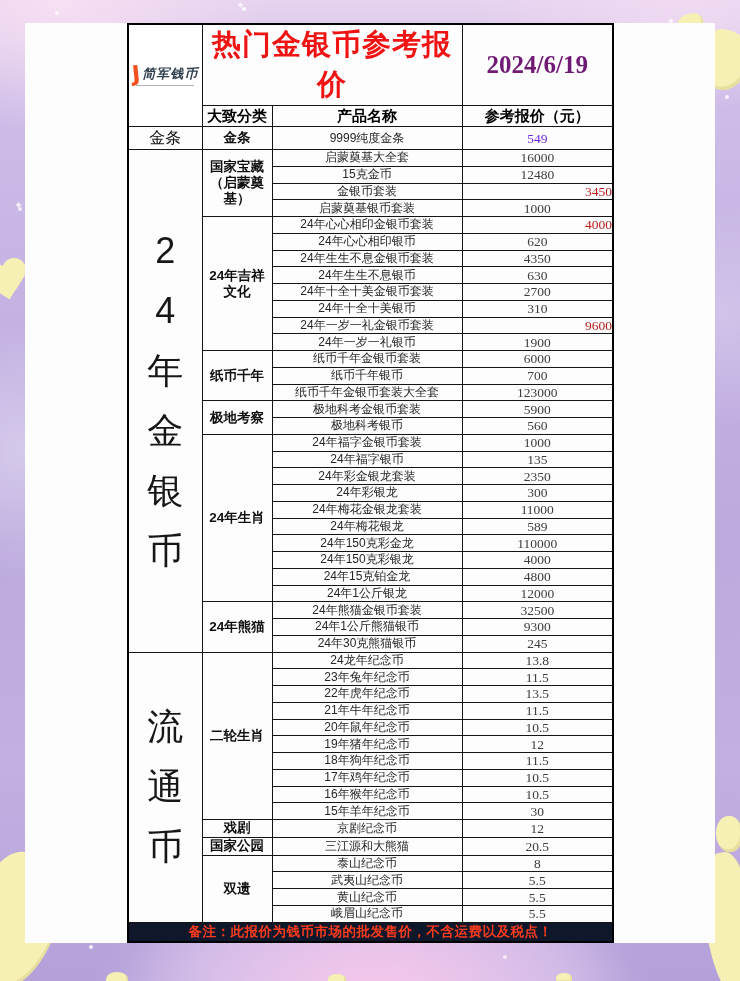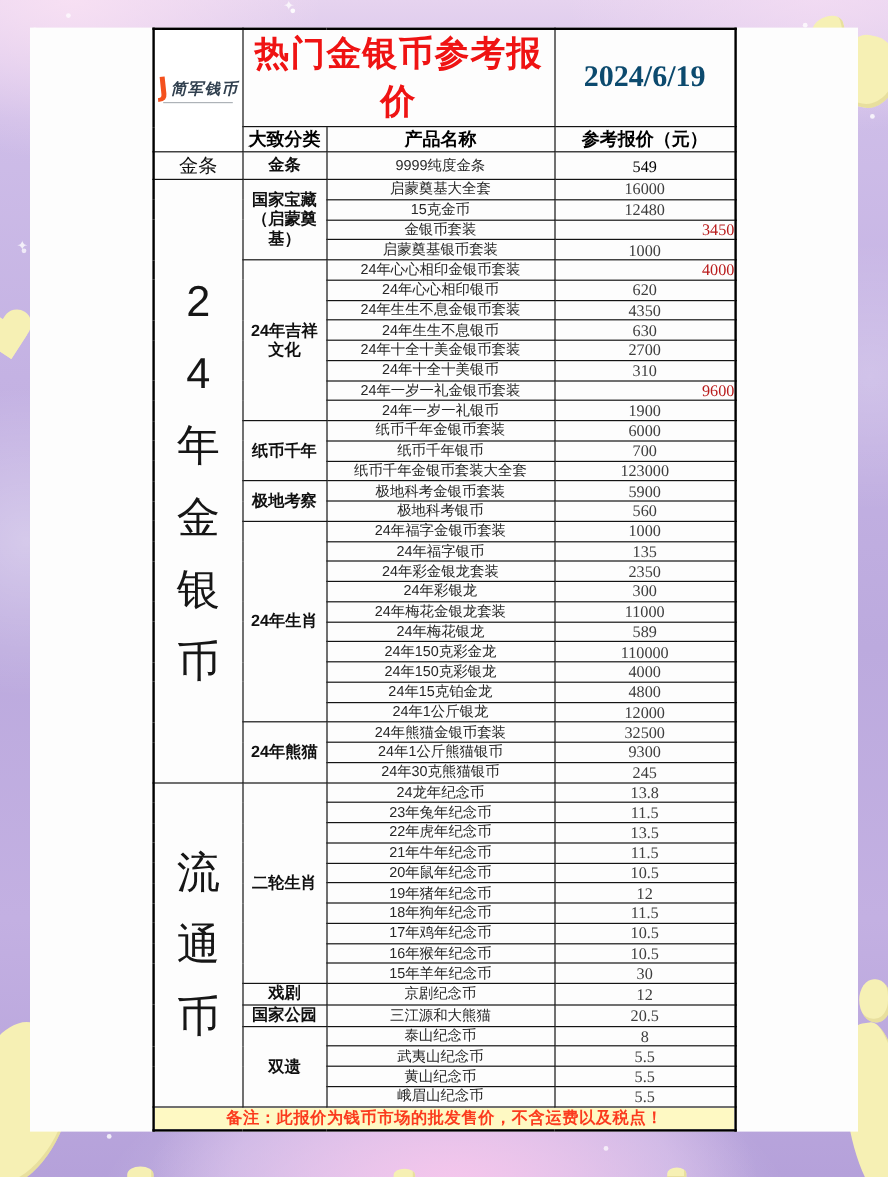--- a/index.html
+++ b/index.html
@@ -48,30 +48,30 @@
   .sheet{position:absolute;left:25px;top:23px;width:690px;height:920px;background:#fdfdfd;}
   table{position:absolute;left:102px;top:0;width:485px;height:920px;border-collapse:collapse;table-layout:fixed;border:2px solid #000;}
   td{border:1px solid #141414;padding:0;text-align:center;vertical-align:middle;overflow:hidden;}
   .logo-cell{background:#fff;}
   .logo{display:flex;flex-direction:column;align-items:center;justify-content:center;gap:2px;}
   .logo-row{display:flex;align-items:center;gap:2px;}
   .logo-j{color:#f4511e;font-weight:bold;font-size:22px;line-height:18px;font-family:"DejaVu Sans",sans-serif;transform:rotate(-6deg);}
   .logo-text{font-size:13px;font-weight:bold;color:#31404f;letter-spacing:1px;white-space:nowrap;font-style:italic;}
   .logo-line{width:58px;height:1px;background:#9aa0a6;opacity:.8;}
   .title-cell{color:#ef1313;font-weight:bold;font-size:29px;letter-spacing:1px;}
-  .date-cell{color:#0c4a6e;font-weight:bold;font-size:25px;font-family:"Liberation Serif",serif;}
+  .date-cell{color:#701a75;font-weight:bold;font-size:25px;font-family:"Liberation Serif",serif;}
   .colhead{font-weight:bold;font-size:15px;color:#000;}
   .sec{font-size:16px;color:#111;background:#fdfdfd;}
   .vbox{display:flex;flex-direction:column;align-items:center;justify-content:center;gap:24px;font-size:36px;color:#161616;line-height:1;}
   .cat{font-weight:bold;font-size:13.5px;color:#101010;line-height:16px;padding:0 2px;}
   .prod{font-size:12px;color:#262626;line-height:15px;}
   .price{font-size:13.5px;color:#3d3d3d;font-family:"Liberation Serif",serif;line-height:15px;}
   .price.green{color:#b91c1c;text-align:right;}
-  .price.red{color:#000000;}
-  .note-cell{background:#fef9c3;color:#fb3b1e;font-weight:bold;font-size:13.5px;letter-spacing:.5px;}
+  .price.red{color:#6d28d9;}
+  .note-cell{background:#0f172a;color:#fb3b1e;font-weight:bold;font-size:13.5px;letter-spacing:.5px;}
   thead tr.r-title{height:47px;}
   thead tr.r-head{height:21px;}
   tfoot tr{height:17px;}
 </style>
 </head>
 <body>
 
 <div class="stage">
   <div class="sparkles"></div>
   <span class="star s1">✦</span>

